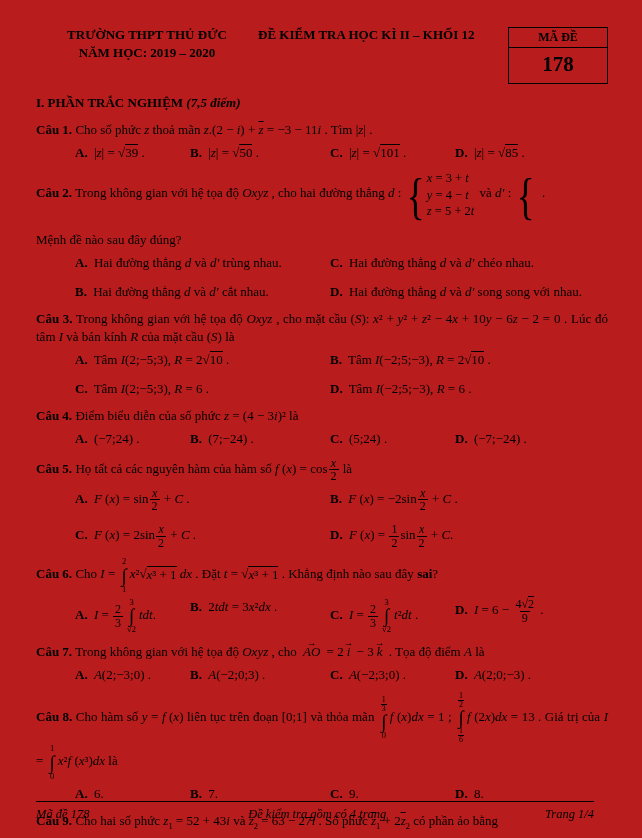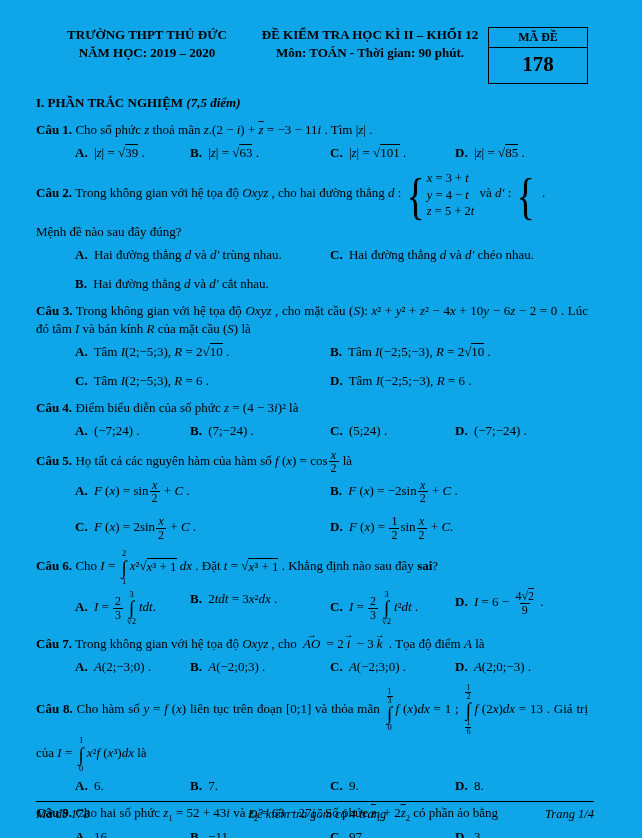--- a/index.html
+++ b/index.html
@@ -1,34 +1,34 @@
 <!DOCTYPE html>
 <html><head>
 <meta charset="utf-8">
 <style>
   html,body{margin:0;padding:0;background:#e8e8e8;}
   .page{
-    position:relative;width:642px;height:838px;margin:0 auto;background:#0ea5e9;
+    position:relative;width:642px;height:838px;margin:0 auto;background:#b91c1c;
     font-family:"Liberation Serif","DejaVu Serif",serif;color:#000;
     font-size:13px;line-height:1.45;box-sizing:border-box;
-    padding:26px 54px 0 36px;overflow:hidden;
+    padding:26px 34px 0 36px;overflow:hidden;
   }
   
   .header{display:flex;align-items:flex-start;}
   .h-left{width:222px;text-align:center;font-weight:bold;line-height:1.4;}
-  .h-mid{flex:1;text-align:center;font-weight:bold;line-height:1.4;}
+  .h-mid{flex:1;text-align:left;font-weight:bold;line-height:1.4;}
   .h-box{width:98px;border:1.6px solid #000;text-align:center;margin-left:6px;margin-top:1px;}
   .h-box .lbl{font-weight:bold;font-size:12px;border-bottom:1.6px solid #000;padding:1px 0;}
   .h-box .val{font-weight:bold;font-size:21px;padding:1px 0 3px;}
   
   .section-title{font-weight:bold;margin-top:10px;}
   
   .q{margin-top:8px;}
   .q .body,.q .body2{text-align:justify;}
-  .q .body2{margin-top:4px;}
+  .q .body2{margin-top:12px;}
   .k{font-weight:bold;}
   .opts{margin-top:4px;padding-left:39px;display:grid;}
   .opts.row4{grid-template-columns:115px 140px 125px 1fr;}
   .opts.cols2{grid-template-columns:255px 1fr;row-gap:10px;}
   .opt{white-space:nowrap;}
   .opt .k{margin-right:3px;}
   
   i{font-style:italic;}
   sub{font-size:0.65em;}
   .ol{text-decoration:overline;}
@@ -59,56 +59,56 @@
 
 <div class="page">
 
   <div class="header">
     <div class="h-left">
       <div>TRƯỜNG THPT THỦ ĐỨC</div>
       <div>NĂM HỌC: 2019 – 2020</div>
     </div>
     <div class="h-mid">
       <div>ĐỀ KIỂM TRA HỌC KÌ II – KHỐI 12</div>
-      <div>Môn: TOÁN  -  Thời gian: 90 phút.</div>
     </div>
     <div class="h-box">
       <div class="lbl">MÃ ĐỀ</div>
       <div class="val">178</div>
     </div>
   </div>
 
   <div class="section-title">I. PHẦN TRẮC NGHIỆM <i>(7,5 điểm)</i></div>
 
   <div>
       <div class="q">
         <div class="body"><span class="k">Câu 1.</span> Cho số phức <i>z</i> thoả mãn <i>z</i>.(2 − <i>i</i>) + <span class="ol"><i>z</i></span> = −3 − 11<i>i</i> . Tìm |<i>z</i>| .</div>
         <div class="opts row4">
           <div class="opt"><span class="k">A.</span><span> |<i>z</i>| = <span class="sq">√<span class="v">39</span></span> .</span></div>
-          <div class="opt"><span class="k">B.</span><span> |<i>z</i>| = <span class="sq">√<span class="v">63</span></span> .</span></div>
+          <div class="opt"><span class="k">B.</span><span> |<i>z</i>| = <span class="sq">√<span class="v">50</span></span> .</span></div>
           <div class="opt"><span class="k">C.</span><span> |<i>z</i>| = <span class="sq">√<span class="v">101</span></span> .</span></div>
           <div class="opt"><span class="k">D.</span><span> |<i>z</i>| = <span class="sq">√<span class="v">85</span></span> .</span></div>
         </div>
       </div>
       <div class="q">
         <div class="body"><span class="k">Câu 2.</span> Trong không gian với hệ tọa độ <i>Oxyz</i> , cho hai đường thẳng <i>d</i> : <span class="sys">
             <span class="brace">{</span>
             <span class="eqs">
               <span><i>x</i> = 3 + <i>t</i></span>
               <span><i>y</i> = 4 − <i>t</i></span>
               <span><i>z</i> = 5 + 2<i>t</i></span>
             </span>
           </span> và <i>d′</i> : <span class="sys">
             <span class="brace">{</span>
           </span> .</div>
         <div class="body2">Mệnh đề nào sau đây đúng?</div>
         <div class="opts cols2">
           <div class="opt"><span class="k">A.</span><span> Hai đường thẳng <i>d</i> và <i>d′</i> trùng nhau.</span></div>
           <div class="opt"><span class="k">C.</span><span> Hai đường thẳng <i>d</i> và <i>d′</i> chéo nhau.</span></div>
           <div class="opt"><span class="k">B.</span><span> Hai đường thẳng <i>d</i> và <i>d′</i> cắt nhau.</span></div>
+          <div class="opt"><span class="k">D.</span><span> Hai đường thẳng <i>d</i> và <i>d′</i> song song với nhau.</span></div>
         </div>
       </div>
       <div class="q">
         <div class="body"><span class="k">Câu 3.</span> Trong không gian với hệ tọa độ <i>Oxyz</i> , cho mặt cầu (<i>S</i>): <i>x</i>² + <i>y</i>² + <i>z</i>² − 4<i>x</i> + 10<i>y</i> − 6<i>z</i> − 2 = 0 . Lúc đó tâm <i>I</i> và bán kính <i>R</i> của mặt cầu (<i>S</i>) là</div>
         <div class="opts cols2">
           <div class="opt"><span class="k">A.</span><span> Tâm <i>I</i>(2;−5;3), <i>R</i> = 2<span class="sq">√<span class="v">10</span></span> .</span></div>
           <div class="opt"><span class="k">B.</span><span> Tâm <i>I</i>(−2;5;−3), <i>R</i> = 2<span class="sq">√<span class="v">10</span></span> .</span></div>
           <div class="opt"><span class="k">C.</span><span> Tâm <i>I</i>(2;−5;3), <i>R</i> = 6 .</span></div>
           <div class="opt"><span class="k">D.</span><span> Tâm <i>I</i>(−2;5;−3), <i>R</i> = 6 .</span></div>
         </div>

